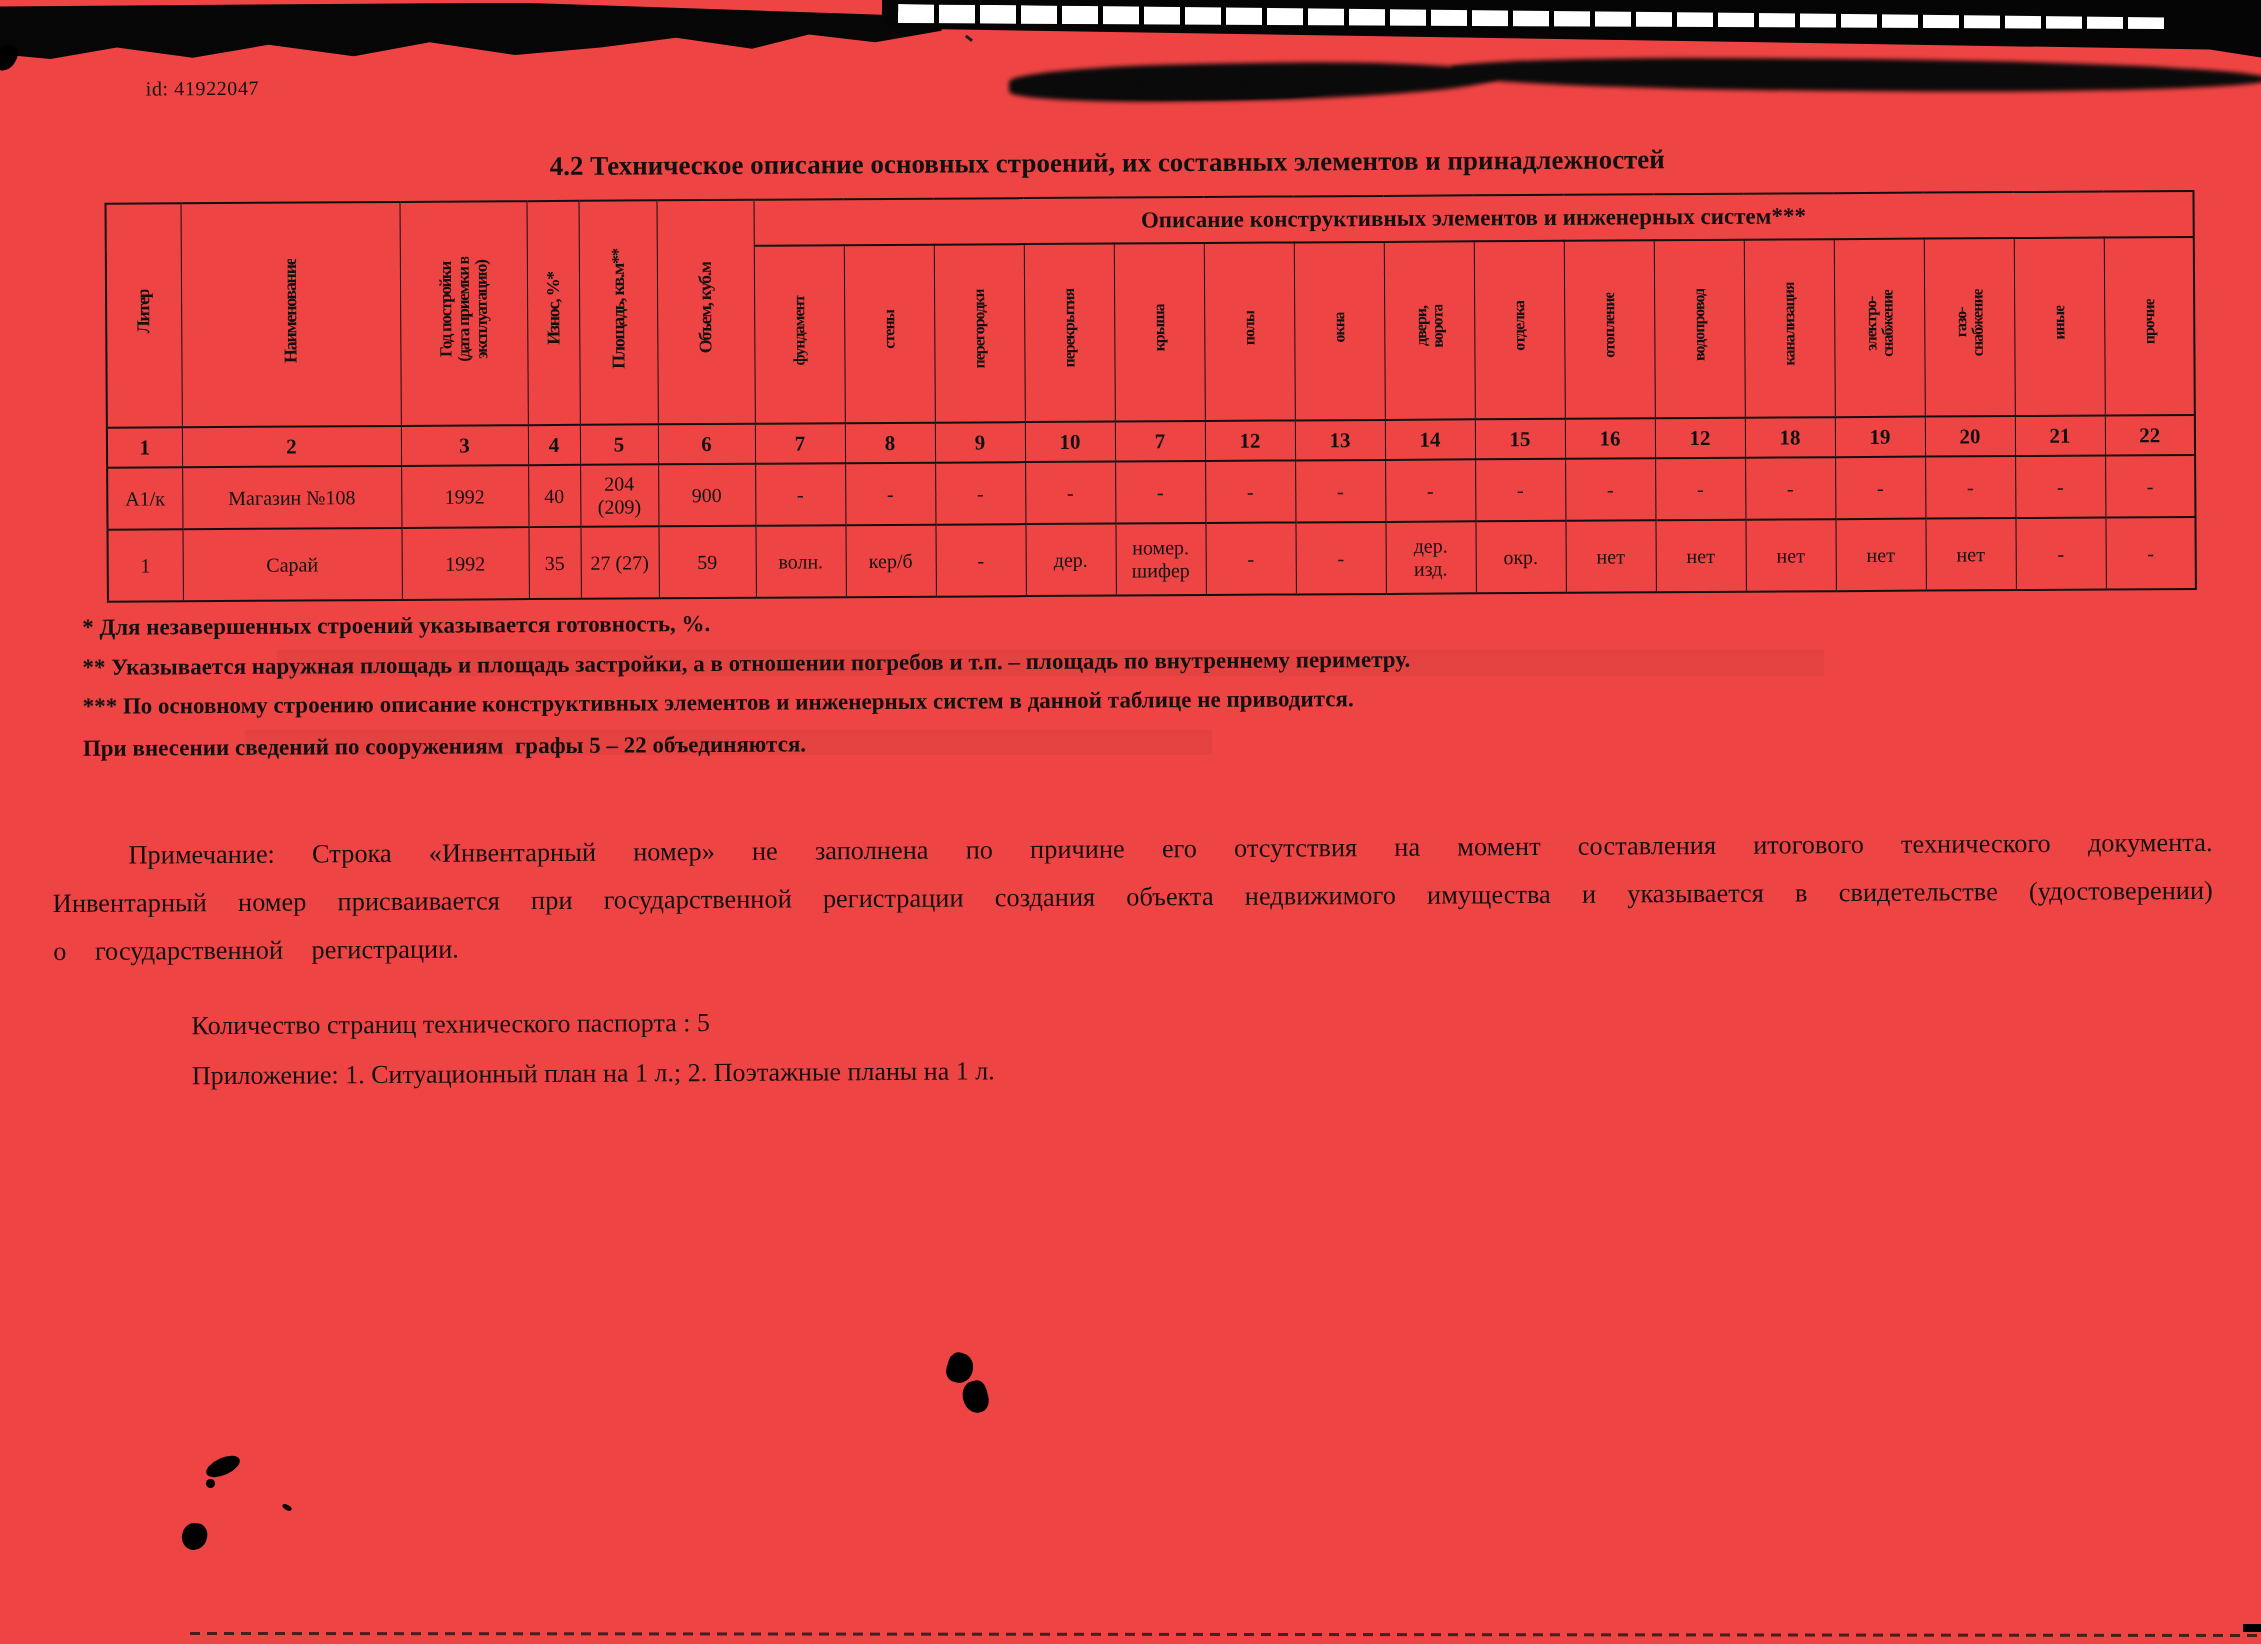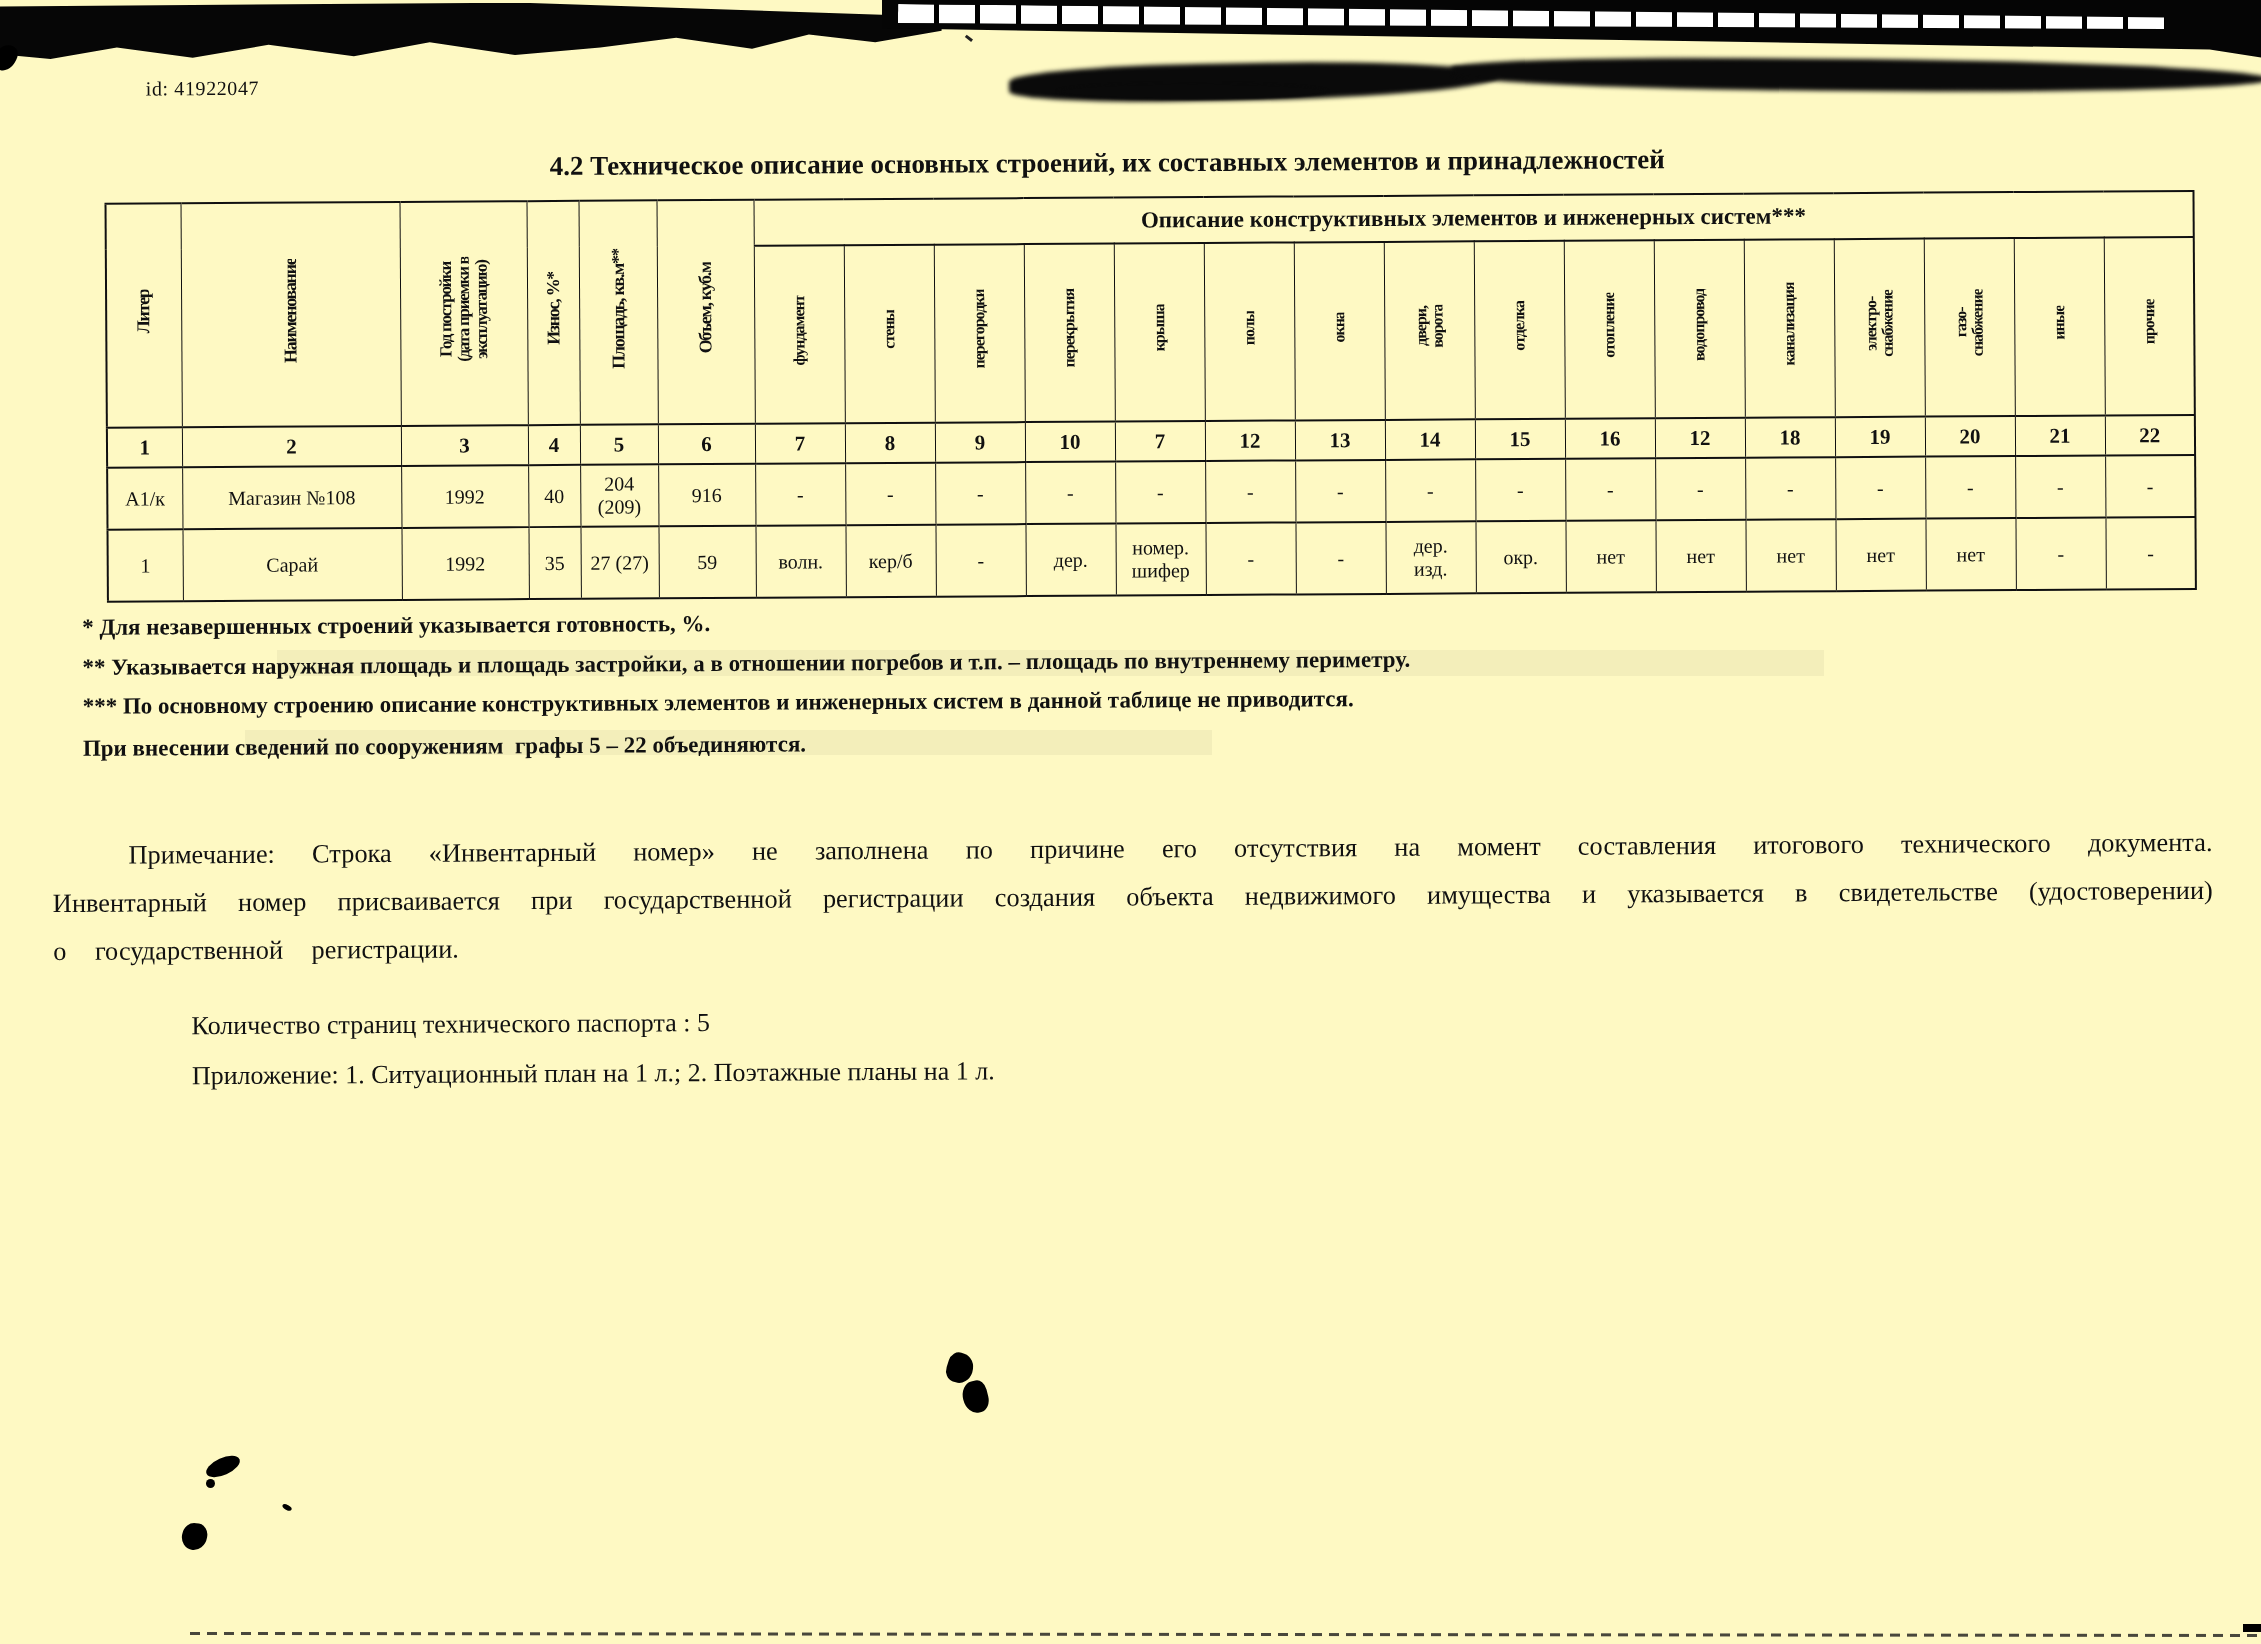--- a/index.html
+++ b/index.html
@@ -1,19 +1,19 @@
 <!DOCTYPE html>
 <html style="font-size:10.3px"><head>
 <meta charset="utf-8">
 <style>
   html,body{margin:0;padding:0;background:#e9e9e9;}
   .page{
     position:relative;
     width:2261px;height:1644px;
-    background:#fef9c3;
+    background:#ef4444;
     font-family:"Liberation Serif", serif;
     color:#111;
     overflow:hidden;
   }
   .tilt{position:absolute;inset:0;transform:rotate(-0.35deg);transform-origin:387px 774px;}
 
   
   .scan-band-left{
     position:absolute;left:-6.4px;top:2.6px;width:948px;height:64px;background:#060606;
     clip-path:polygon(0 6%,55% 0,100% 22%,100% 44%,93% 62%,86% 50%,80% 72%,72% 55%,64% 70%,55% 82%,46% 62%,38% 84%,29% 66%,21% 86%,13% 70%,6% 88%,0 80%);
@@ -209,21 +209,21 @@
           <td>21</td>
           <td>22</td>
         </tr>
         <tr class="data-1">
           <td>А1/к</td>
           <td>Магазин №108</td>
           <td>1992</td>
           <td>40</td>
           <td>204
 (209)</td>
-          <td>916</td>
+          <td>900</td>
           <td>-</td>
           <td>-</td>
           <td>-</td>
           <td>-</td>
           <td>-</td>
           <td>-</td>
           <td>-</td>
           <td>-</td>
           <td>-</td>
           <td>-</td>

